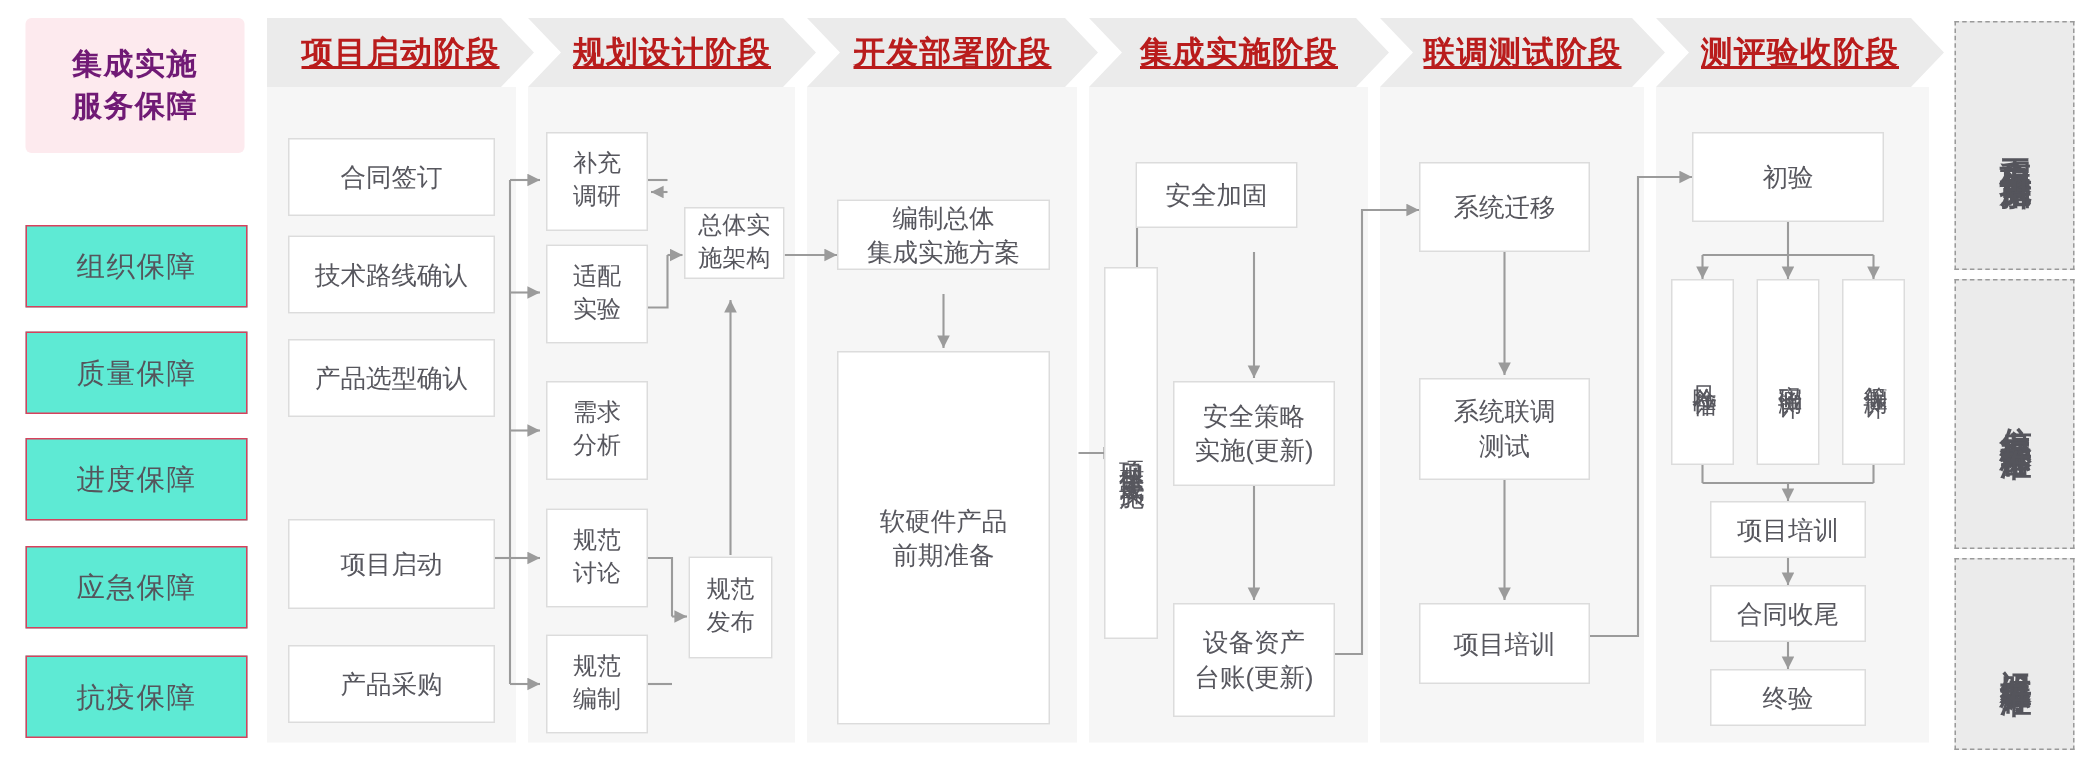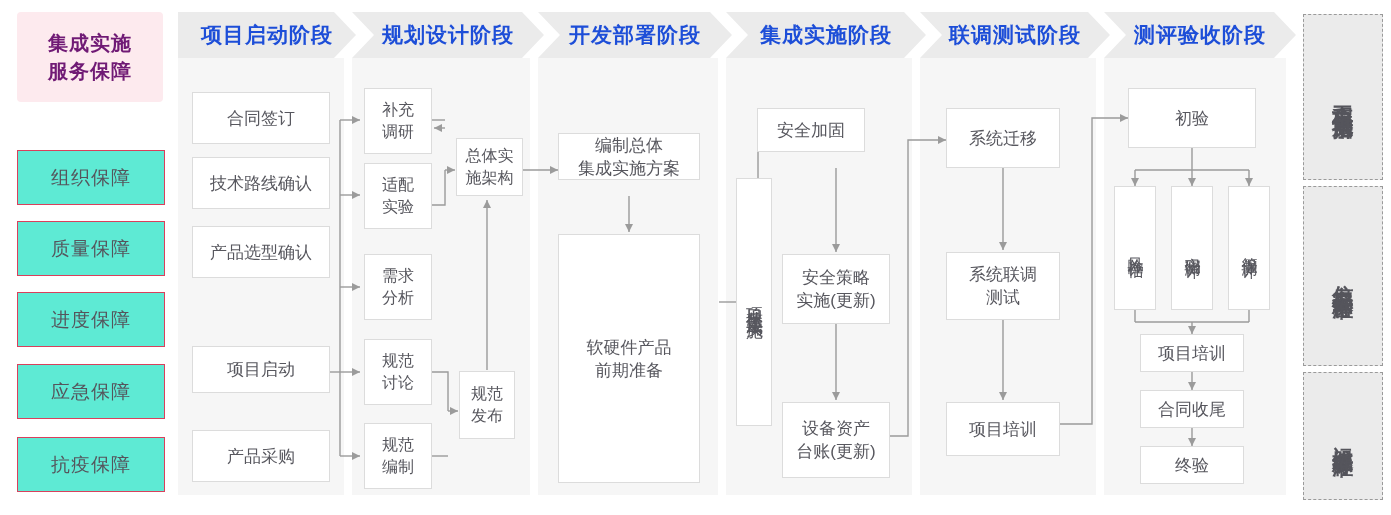--- a/index.html
+++ b/index.html
@@ -19,21 +19,21 @@
     background:#5eead4;border:1px solid #d9405c;
     display:flex;align-items:center;justify-content:center;
     color:#55555c;font-size:19px;letter-spacing:1px;
   }
 
   
   .col-body{position:absolute;background:#f6f6f6;}
   .col-head{
     position:absolute;height:46px;background:#ebebeb;
     display:flex;align-items:center;justify-content:center;
-    color:#1d4ed8;font-weight:bold;font-size:21px;letter-spacing:1px;
+    color:#b91c1c;font-weight:bold;font-size:21px;letter-spacing:1px;text-decoration:underline;
   }
   .col-head.chev{
     clip-path:polygon(0 0, calc(100% - 22px) 0, 100% 50%, calc(100% - 22px) 100%, 0 100%, 22px 50%);
   }
   .col-head.chev-first{
     clip-path:polygon(0 0, calc(100% - 22px) 0, 100% 50%, calc(100% - 22px) 100%, 0 100%);
   }
 
   
   .node{
@@ -182,21 +182,21 @@
 
   <div class="node" style="left:192px;top:92px;width:138px;height:52px">
       <span>合同签订</span>
     </div>
   <div class="node" style="left:192px;top:157px;width:138px;height:52px">
       <span>技术路线确认</span>
     </div>
   <div class="node" style="left:192px;top:226px;width:138px;height:52px">
       <span>产品选型确认</span>
     </div>
-  <div class="node" style="left:192px;top:346px;width:138px;height:47px">
+  <div class="node" style="left:192px;top:346px;width:138px;height:60px">
       <span>项目启动</span>
     </div>
   <div class="node" style="left:192px;top:430px;width:138px;height:52px">
       <span>产品采购</span>
     </div>
 
   <div class="node small" style="left:364px;top:88px;width:68px;height:66px">
       <span style="white-space:pre-line">补充
 调研</span>
     </div>
@@ -209,21 +209,21 @@
 分析</span>
     </div>
   <div class="node small" style="left:364px;top:339px;width:68px;height:66px">
       <span style="white-space:pre-line">规范
 讨论</span>
     </div>
   <div class="node small" style="left:364px;top:423px;width:68px;height:66px">
       <span style="white-space:pre-line">规范
 编制</span>
     </div>
-  <div class="node small" style="left:456px;top:138px;width:67px;height:58px">
+  <div class="node small" style="left:456px;top:138px;width:67px;height:48px">
       <span style="white-space:pre-line">总体实
 施架构</span>
     </div>
   <div class="node small" style="left:459px;top:371px;width:56px;height:68px">
       <span style="white-space:pre-line">规范
 发布</span>
     </div>
 
   <div class="node" style="left:558px;top:133px;width:142px;height:47px">
       <span style="white-space:pre-line">编制总体

